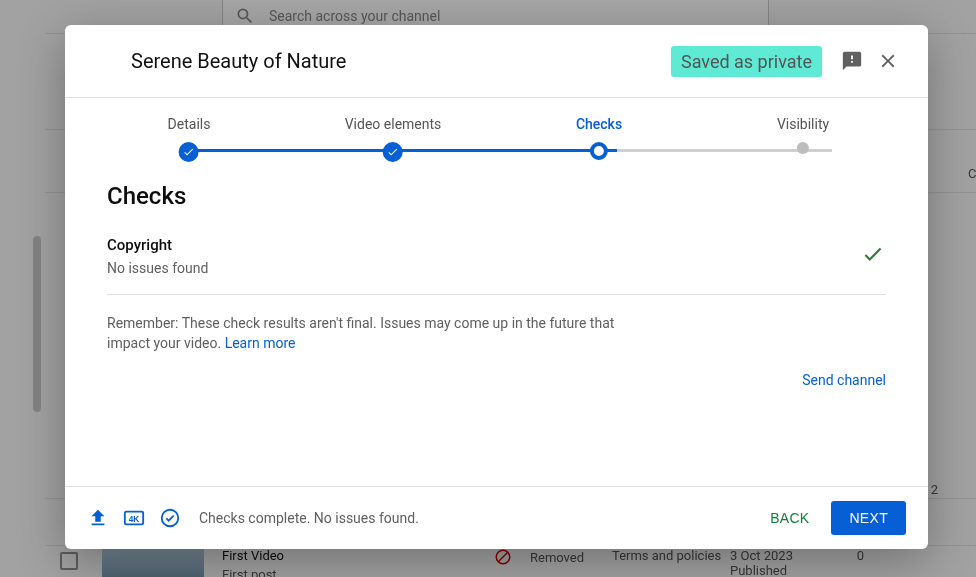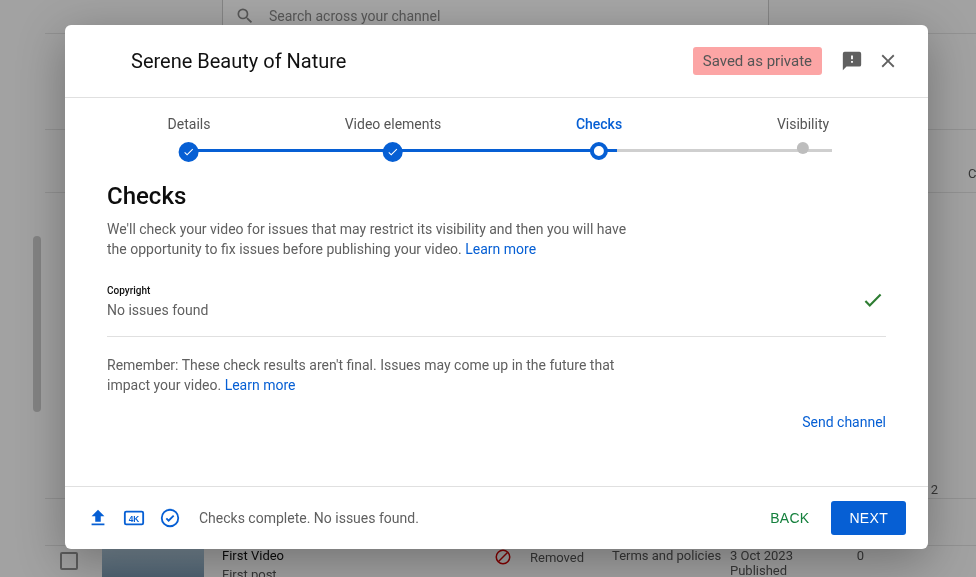--- a/index.html
+++ b/index.html
@@ -81,22 +81,22 @@
   .modal-header {
     display: flex; align-items: center;
     padding: 18px 22px 18px 22px;
     margin-left: 44px;
   }
   .modal-title {
     font-size: 20px; font-weight: 400; flex: 1;
     color: #111;
   }
   .saved-chip {
-    font-size: 15px; color: #555;
-    background: #fca5a5; padding: 5px 10px; border-radius: 3px;
+    font-size: 18px; color: #555;
+    background: #5eead4; padding: 5px 10px; border-radius: 3px;
     margin-right: 12px;
   }
   .icon-btn {
     width: 36px; height: 36px; display:flex; align-items:center; justify-content:center;
     border-radius: 50%; cursor: pointer;
   }
   .icon-btn svg { width:22px; height:22px; fill:#606060;}
   .divider { border-top: 1px solid #e0e0e0; }
 
   
@@ -134,21 +134,21 @@
     flex: 1; overflow:auto;
   }
   .body-heading { font-size: 24px; font-weight: 500; margin-bottom: 10px; color:#0d0d0d;}
   .body-desc { font-size: 14px; color:#606060; max-width: 540px; line-height:1.4;}
   .body-desc a, .link { color:#065fd4; text-decoration:none; cursor:pointer;}
   .copyright-row {
     display:flex; align-items:center; margin-top: 26px;
     padding-bottom: 18px;
   }
   .copyright-row .left { flex:1;}
-  .copyright-title { font-size: 10px; font-weight:500; margin-bottom:6px;}
+  .copyright-title { font-size: 15px; font-weight:500; margin-bottom:6px;}
   .copyright-status { font-size: 14px; color:#606060;}
   .check-icon svg { width:26px; height:26px; }
   .hr { border-top:1px solid #e0e0e0;}
   .remember { font-size:14px; color:#606060; margin-top:18px; max-width:520px; line-height:1.45;}
   .feedback-row { text-align:right; margin-top:18px; font-size:14px;}
 
   
   .modal-footer {
     border-top: 1px solid #e0e0e0;
     display:flex; align-items:center;
@@ -252,23 +252,20 @@
       <div class="dot current"></div>
     </div>
     <div class="step" style="left:706px;">
       <div class="label">Visibility</div>
       <div class="dot pending"></div>
     </div>
   </div>
 
   <div class="modal-body">
     <div class="body-heading">Checks</div>
-    <div class="body-desc">
-      <span>We'll check your video for issues that may restrict its visibility and then you will have the opportunity to fix issues before publishing your video. </span><a class="link">Learn more</a>
-    </div>
 
     <div class="copyright-row">
       <div class="left">
         <div class="copyright-title">Copyright</div>
         <div class="copyright-status">No issues found</div>
       </div>
       <div class="check-icon">
         <svg viewBox="0 0 24 24">
             <path fill="none" stroke="#2e7d32" stroke-width="2" d="M5 13l4 4L19 7"></path>
           </svg>

